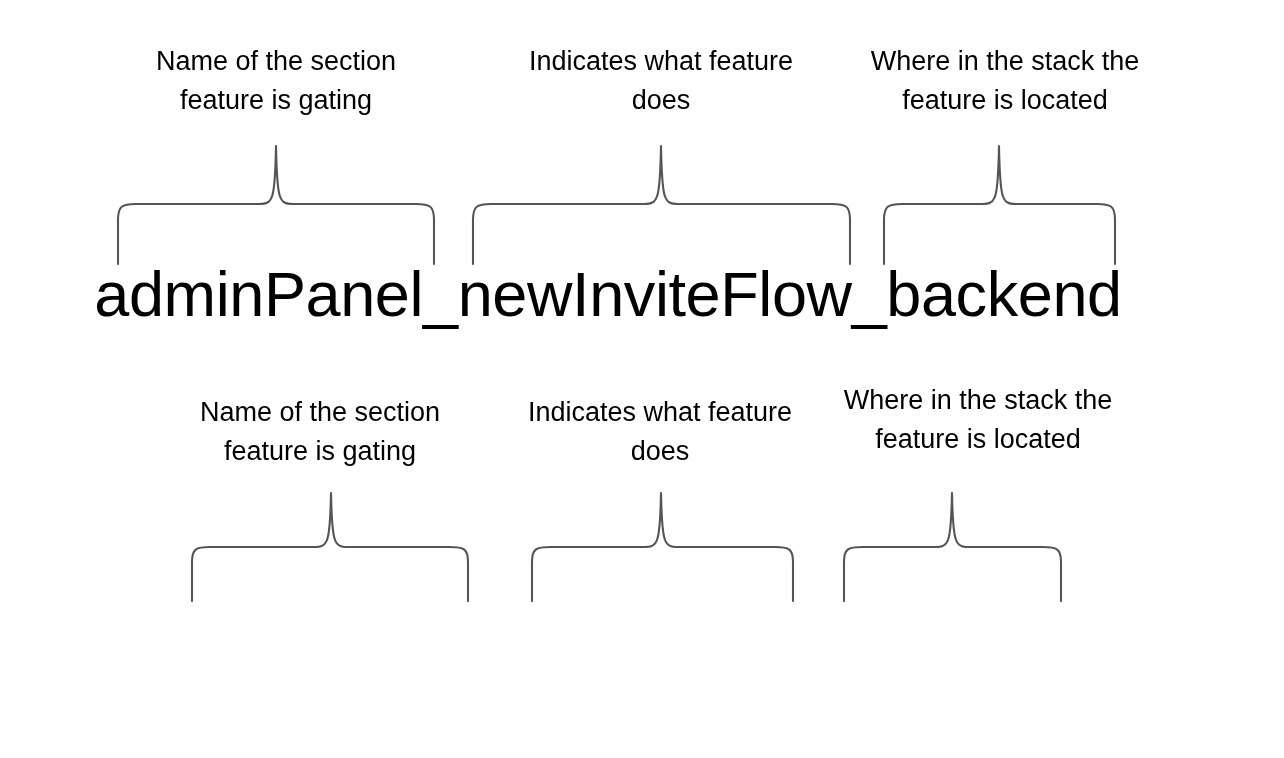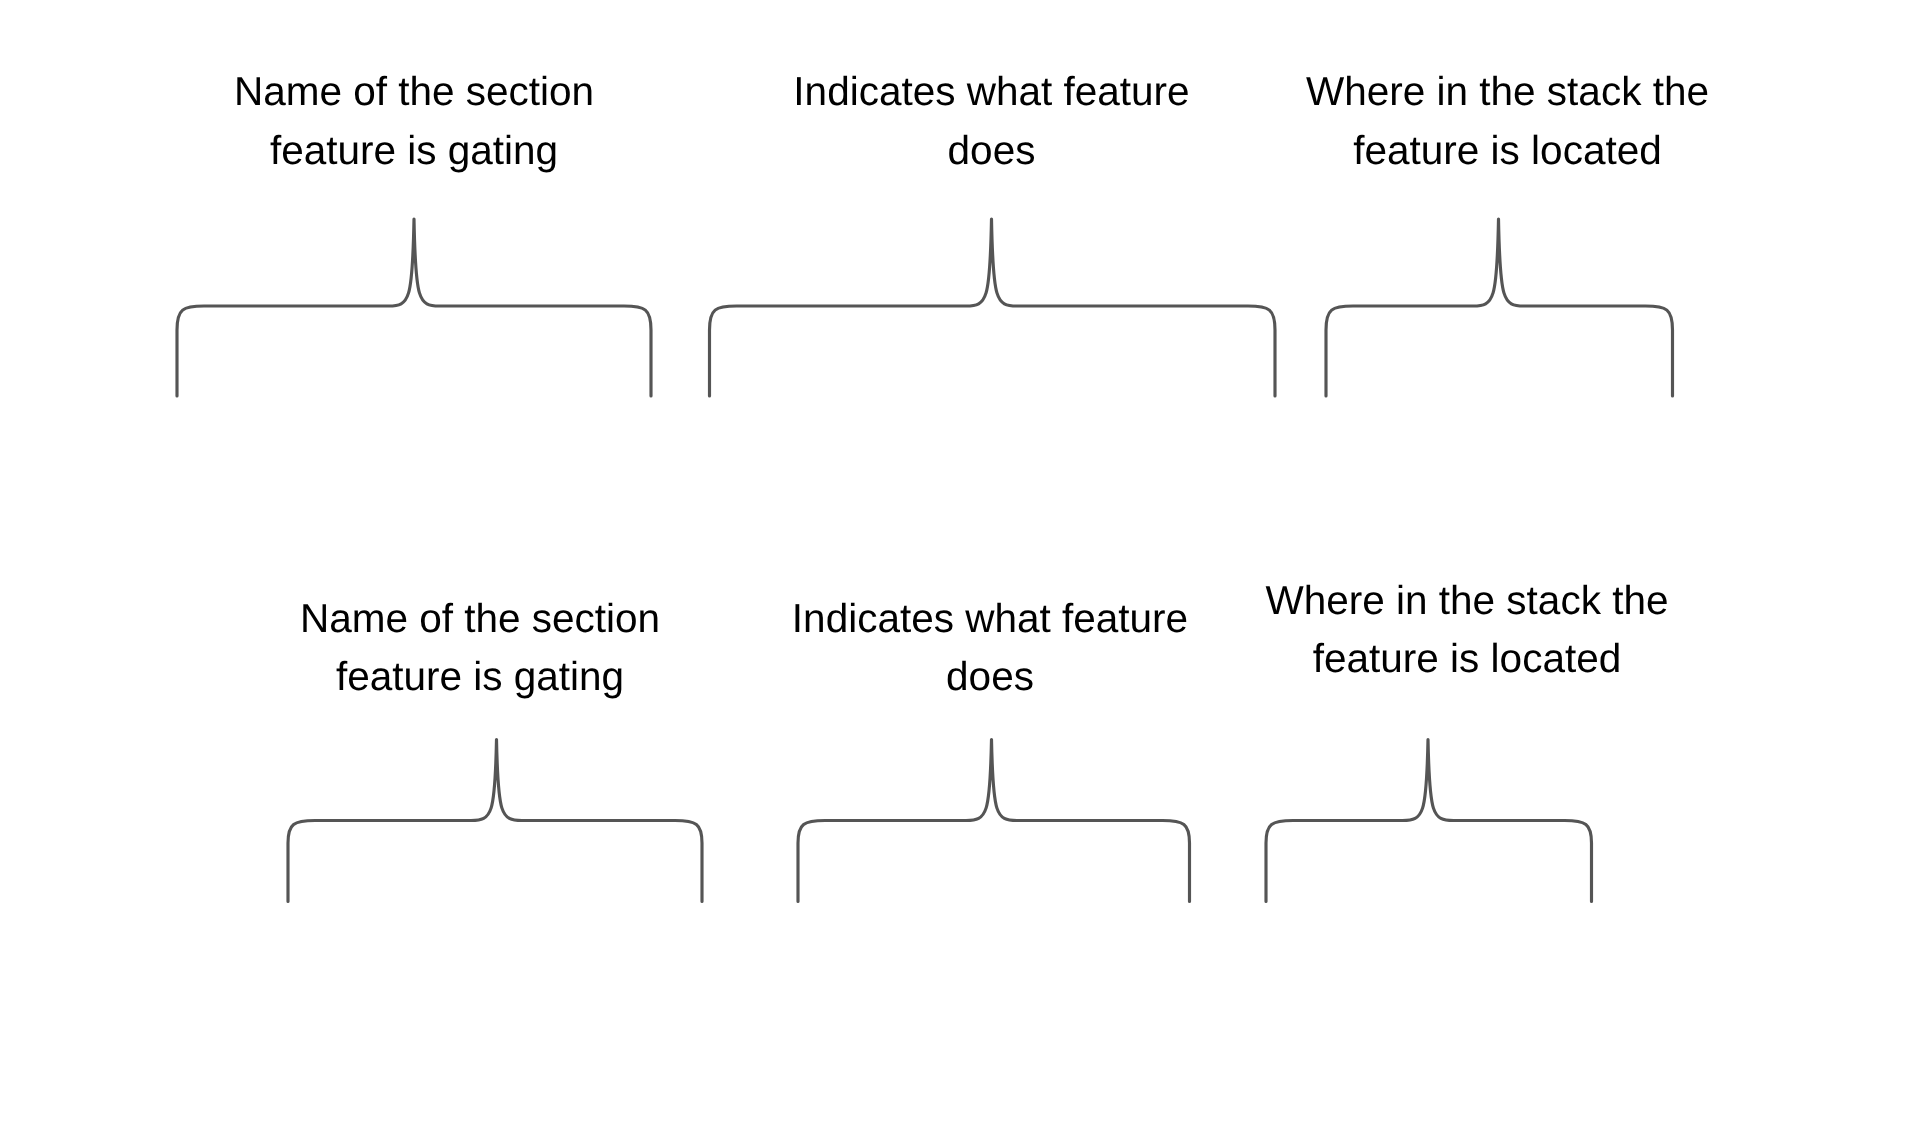--- a/index.html
+++ b/index.html
@@ -109,20 +109,21 @@
              L 2 76
              C 2 62, 6 60, 20 60
              L 100 60
              C 114 60, 116 56, 117 2
              C 118 56, 120 60, 134 60
              L 215 60
              C 229 60, 233 62, 233 76
              L 233 120"></path>
   </svg>
 
+  <div class="flag flag-row-1">adminPanel_newInviteFlow_backend</div>
 
   <div class="anno" style="left:165px; top:393px; width:310px;">Name of the section
 feature is gating</div>
 
   <div class="anno" style="left:500px; top:393px; width:320px;">Indicates what feature
 does</div>
 
   <div class="anno" style="left:823px; top:381px; width:310px;">Where in the stack the
 feature is located</div>
 

